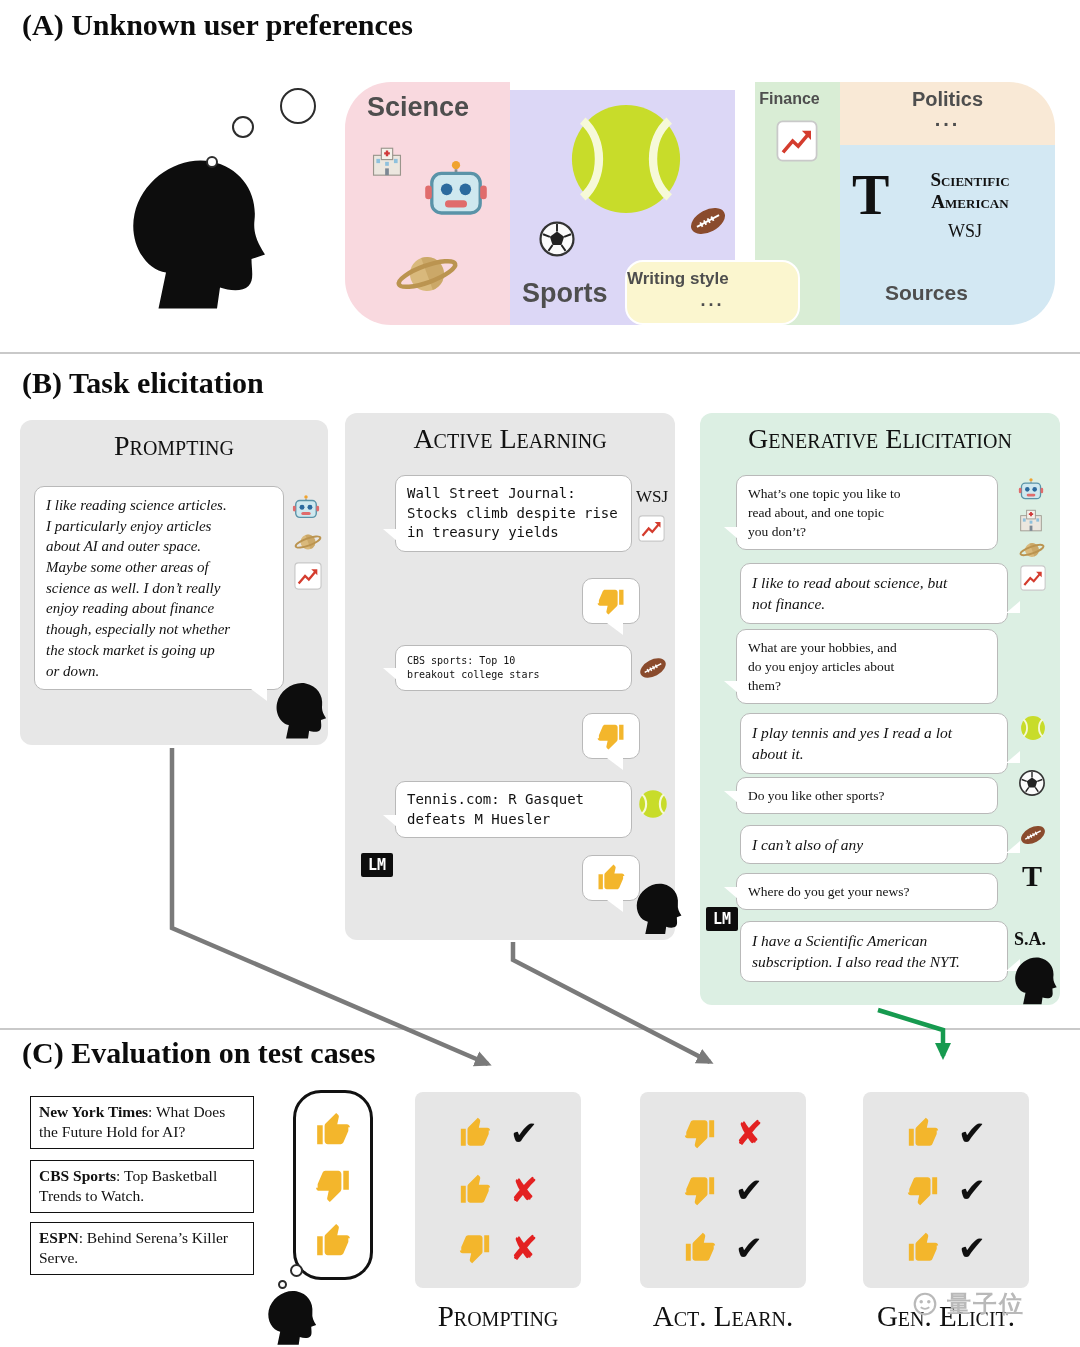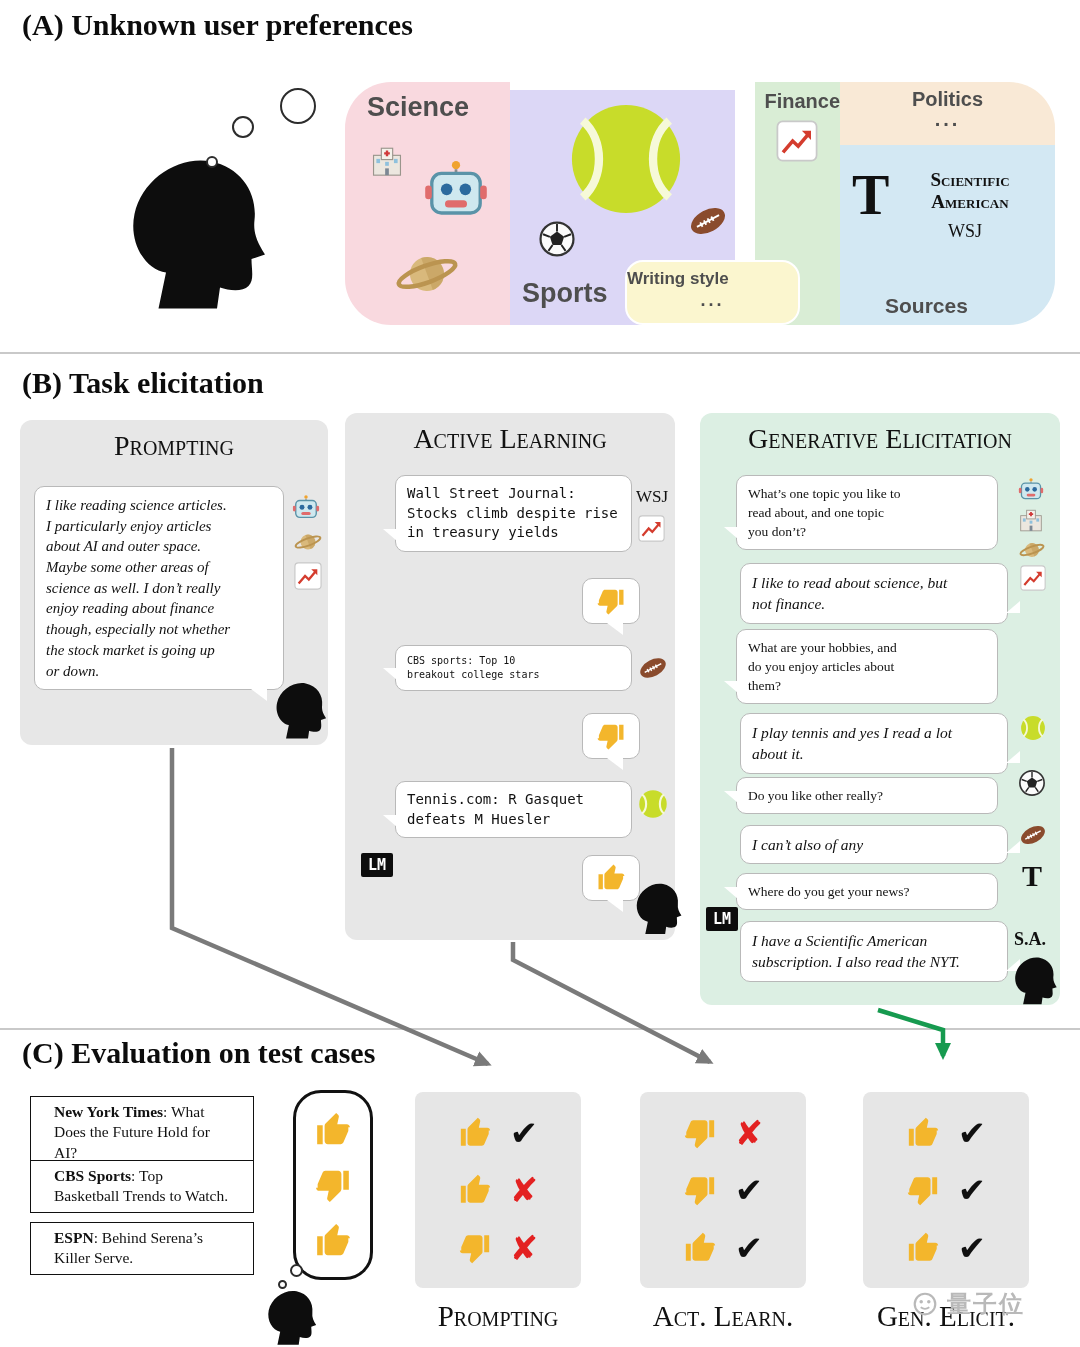--- a/index.html
+++ b/index.html
@@ -24,21 +24,21 @@
     border-style:solid;border-width:0 14px 12px 0;border-color:transparent #fff transparent transparent}
   .tail-r::after{content:"";position:absolute;right:-13px;bottom:10px;width:0;height:0;
     border-style:solid;border-width:0 0 12px 14px;border-color:transparent transparent #fff transparent}
   .fb{display:flex;align-items:center;justify-content:center}
   .thumb{fill:#f3b62c;display:block}
   svg.thumb[data-thumb="down"]{transform:rotate(180deg)}
   .lm{position:absolute;background:#0d0d0d;color:#fff;font-family:"DejaVu Sans Mono","Liberation Mono",monospace;
     font-weight:700;font-size:15px;padding:3px 7px;border-radius:2px}
   .q-bubble{font-family:Liberation Serif, serif;font-size:13.5px;line-height:1.42}
   .a-bubble{font-family:"Liberation Serif",serif;font-style:italic;font-size:15.5px;line-height:1.38}
-  .case-box{position:absolute;left:30px;width:224px;border:1.6px solid #111;padding:5px 23px;
+  .case-box{position:absolute;left:30px;width:224px;border:1.6px solid #111;padding:5px 8px;
     font-family:"Liberation Serif",serif;font-size:15.5px;line-height:1.32;background:#fff}
   .method-box{position:absolute;top:1092px;width:166px;height:196px;background:#e6e6e6;border-radius:8px;
     display:flex;flex-direction:column;justify-content:space-evenly}
   .res-row{display:flex;align-items:center;justify-content:center;gap:18px}
   .mark{font-family:"DejaVu Sans","Liberation Sans",sans-serif;font-size:34px;font-weight:700;line-height:1}
   .mark[data-verdict="correct"]{color:#101010}
   .mark[data-verdict="wrong"]{color:#e32121}
   .method-label{position:absolute;top:1300px;width:166px;text-align:center;font-family:"Liberation Serif",serif;
     font-variant:small-caps;font-size:29px;color:#111}
   .thought{position:absolute;background:#fff;border:2.5px solid #2c2c2c;border-radius:50%}
@@ -150,36 +150,36 @@
         <svg class="abs" style="left:28px;top:130px" width="38" height="38" viewBox="0 0 24 24">
             <use href="#sym-soccer"></use>
           </svg>
         <svg class="abs" style="left:178px;top:111px" width="40" height="40" viewBox="0 0 24 24">
             <use href="#sym-football"></use>
           </svg>
         <div class="region-label" style="left:12px;top:188px;font-size:27px">Sports</div>
       </div>
 
       <div class="abs" style="left:410px;top:0;width:85px;height:243px;background:#d9edd5">
-        <div class="region-label" style="left:0;right:0;top:8px;text-align:right;font-size:20px">Finance</div>
+        <div class="region-label" style="left:0;right:16px;top:8px;text-align:center;font-size:16px">Finance</div>
         <svg class="abs" style="left:21px;top:38px" width="42" height="42" viewBox="0 0 24 24">
             <use href="#sym-chart"></use>
           </svg>
       </div>
 
       <div class="abs" style="left:495px;top:0;width:215px;height:63px;background:#f9e9d6">
         <div class="region-label" style="left:0;right:0;top:6px;text-align:center;font-size:20px">Politics</div>
         <div class="dots" style="left:0;right:0;top:26px;text-align:center;font-size:20px">...</div>
       </div>
 
       <div class="abs" style="left:495px;top:63px;width:215px;height:180px;background:#d3e8f3">
         <div class="abs serif" style="left:12px;top:18px;font-size:56px;font-weight:700">T</div>
         <div class="abs serif" style="left:64px;top:24px;width:132px;text-align:center;font-variant:small-caps;font-weight:700;font-size:19px;line-height:1.15">Scientific American</div>
         <div class="abs serif" style="left:108px;top:76px;font-size:18px">WSJ</div>
-        <div class="region-label" style="left:45px;top:149px;font-size:21px">Sources</div>
+        <div class="region-label" style="left:45px;top:136px;font-size:21px">Sources</div>
       </div>
 
       <div class="abs" style="left:280px;top:178px;width:175px;height:65px;background:#fbf6cf;border-radius:18px;border:2px solid #fff">
         <div class="region-label" style="left:0;right:0;top:7px;font-size:17px">Writing style</div>
         <div class="dots" style="left:0;right:0;top:28px;text-align:center;font-size:18px">...</div>
       </div>
     </div>
   </section>
 
   <div class="divider" style="top:352px"></div>
@@ -265,21 +265,21 @@
       <div class="bubble pre tail-l q-bubble" style="left:36px;top:62px;width:262px">What’s one topic you like to
 read about, and one topic
 you don’t?</div>
       <div class="bubble pre tail-r a-bubble" style="left:40px;top:150px;width:268px">I like to read about science, but
 not finance.</div>
       <div class="bubble pre tail-l q-bubble" style="left:36px;top:216px;width:262px">What are your hobbies, and
 do you enjoy articles about
 them?</div>
       <div class="bubble pre tail-r a-bubble" style="left:40px;top:300px;width:268px">I play tennis and yes I read a lot
 about it.</div>
-      <div class="bubble pre tail-l q-bubble" style="left:36px;top:364px;width:262px">Do you like other really?</div>
+      <div class="bubble pre tail-l q-bubble" style="left:36px;top:364px;width:262px">Do you like other sports?</div>
       <div class="bubble pre tail-r a-bubble" style="left:40px;top:412px;width:268px">I can’t also of any</div>
       <div class="bubble pre tail-l q-bubble" style="left:36px;top:460px;width:262px">Where do you get your news?</div>
       <div class="bubble pre tail-r a-bubble" style="left:40px;top:508px;width:268px">I have a Scientific American
 subscription. I also read the NYT.</div>
 
       <svg class="abs" style="left:318px;top:64px" width="26" height="26" viewBox="0 0 24 24">
           <use href="#sym-robot"></use>
         </svg>
       <svg class="abs" style="left:318px;top:94px" width="26" height="26" viewBox="0 0 24 24">
           <use href="#sym-hospital"></use>

